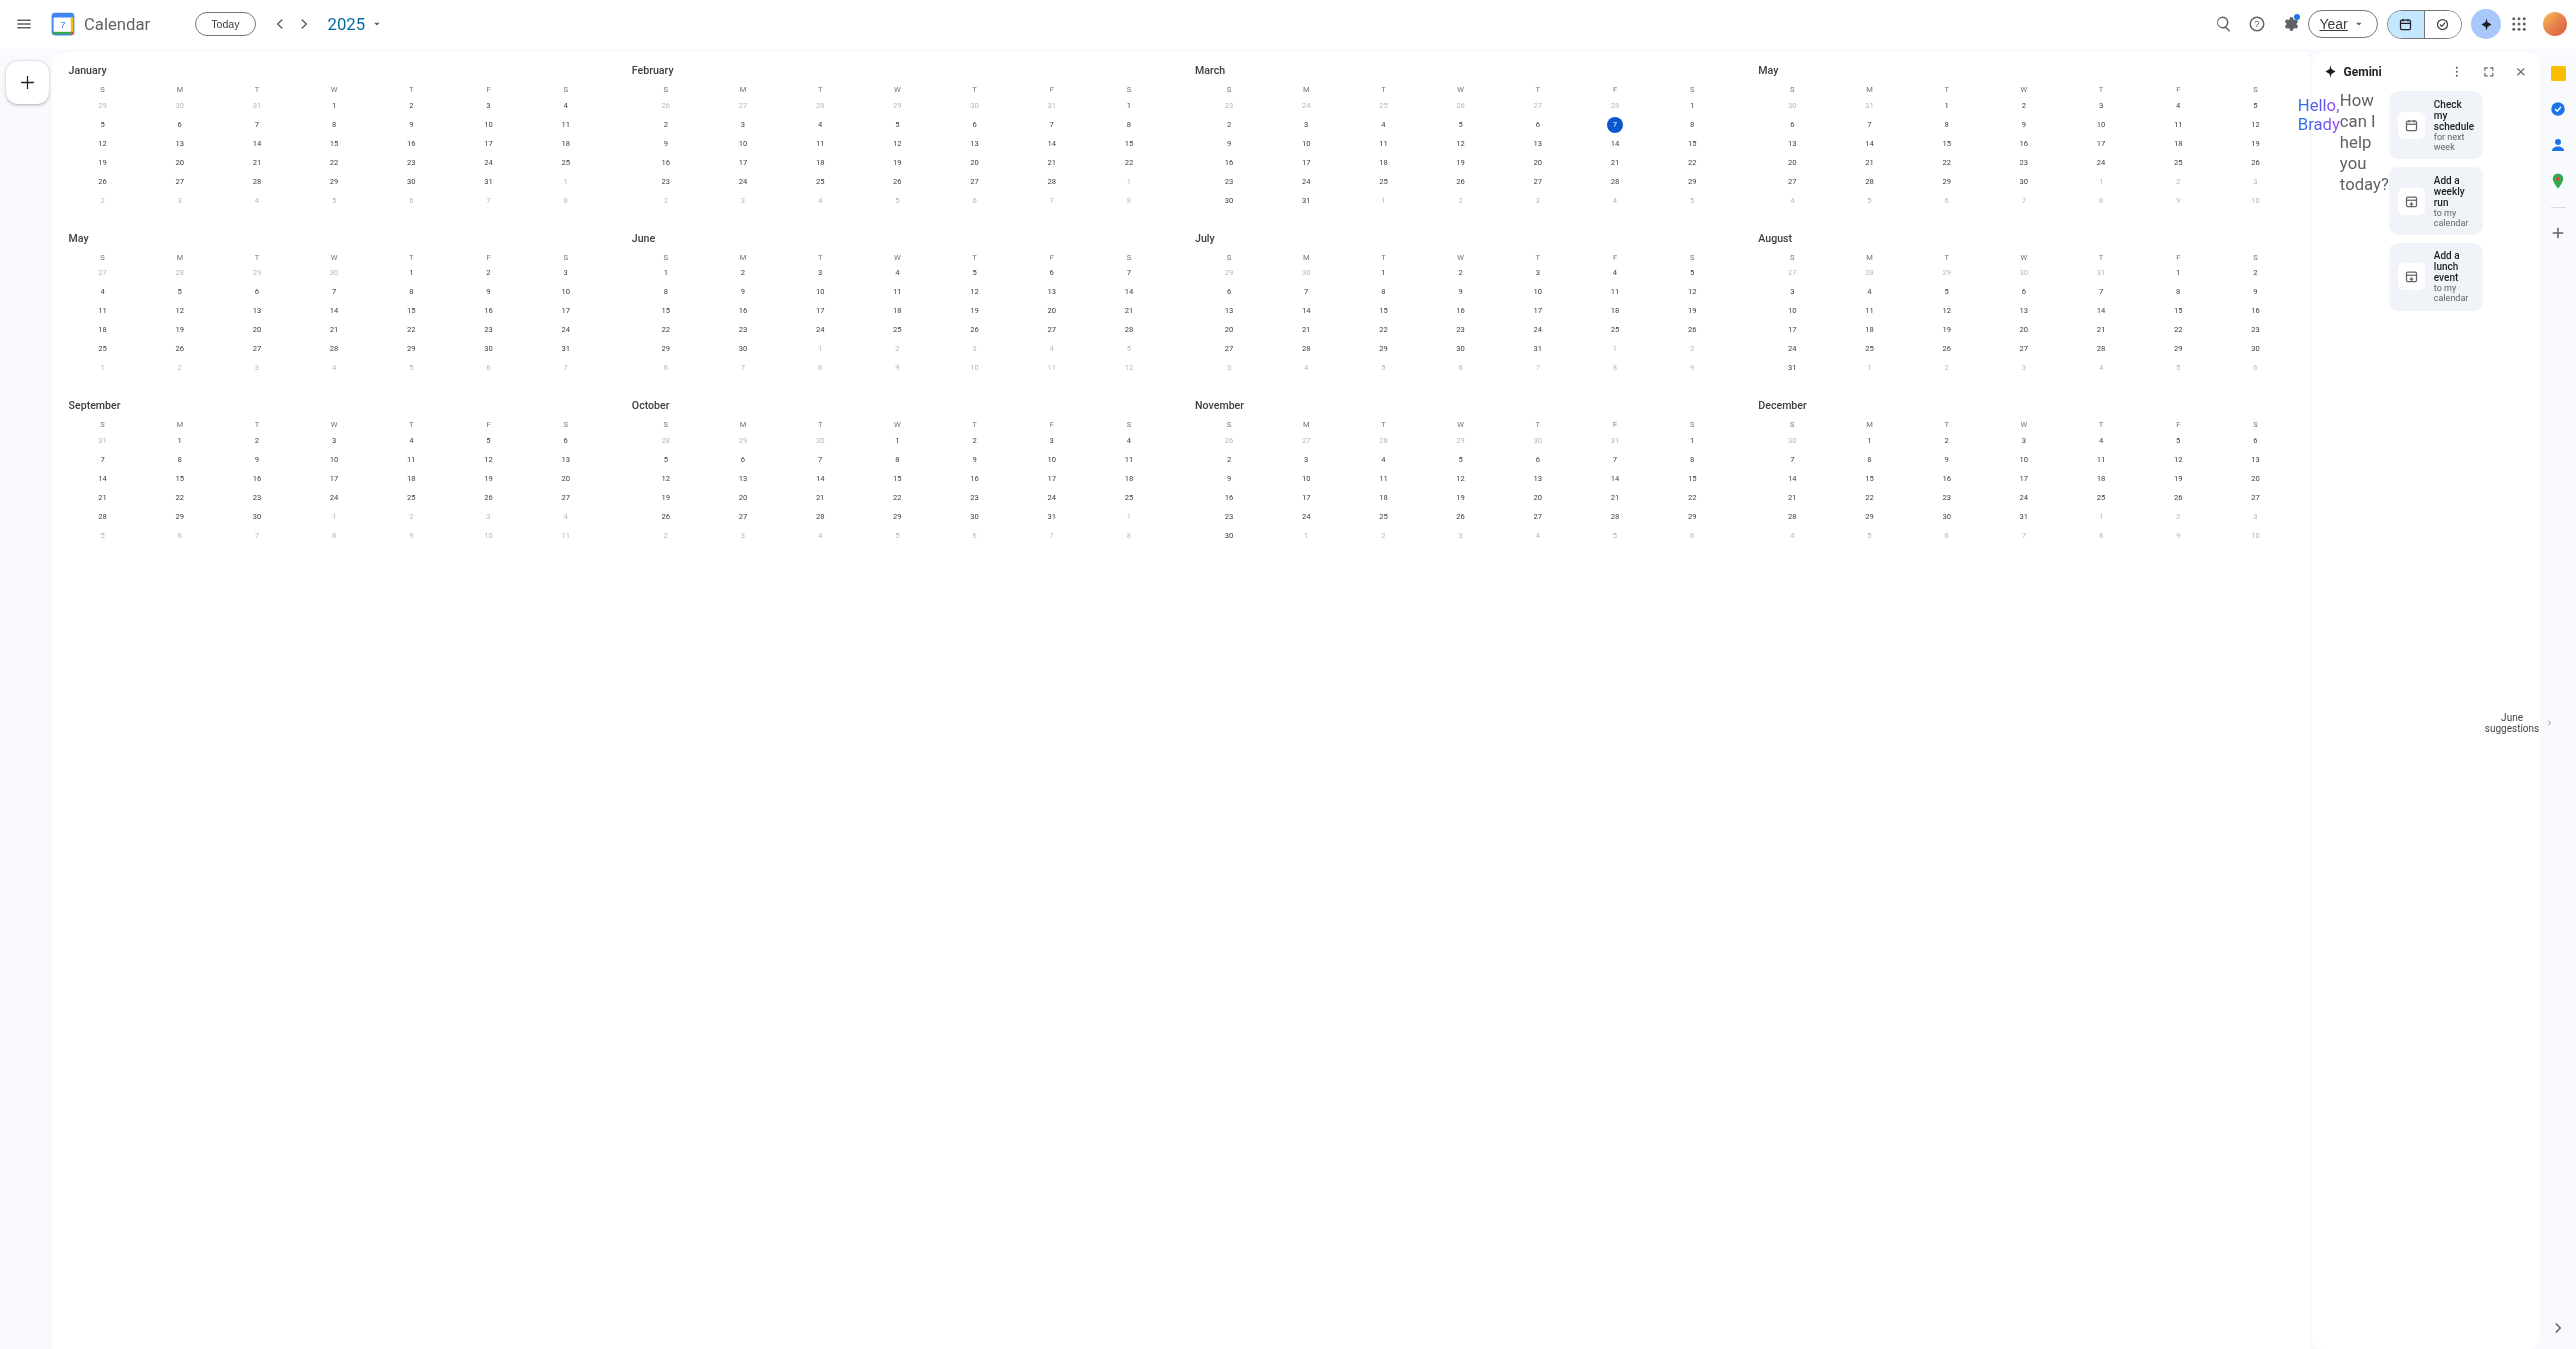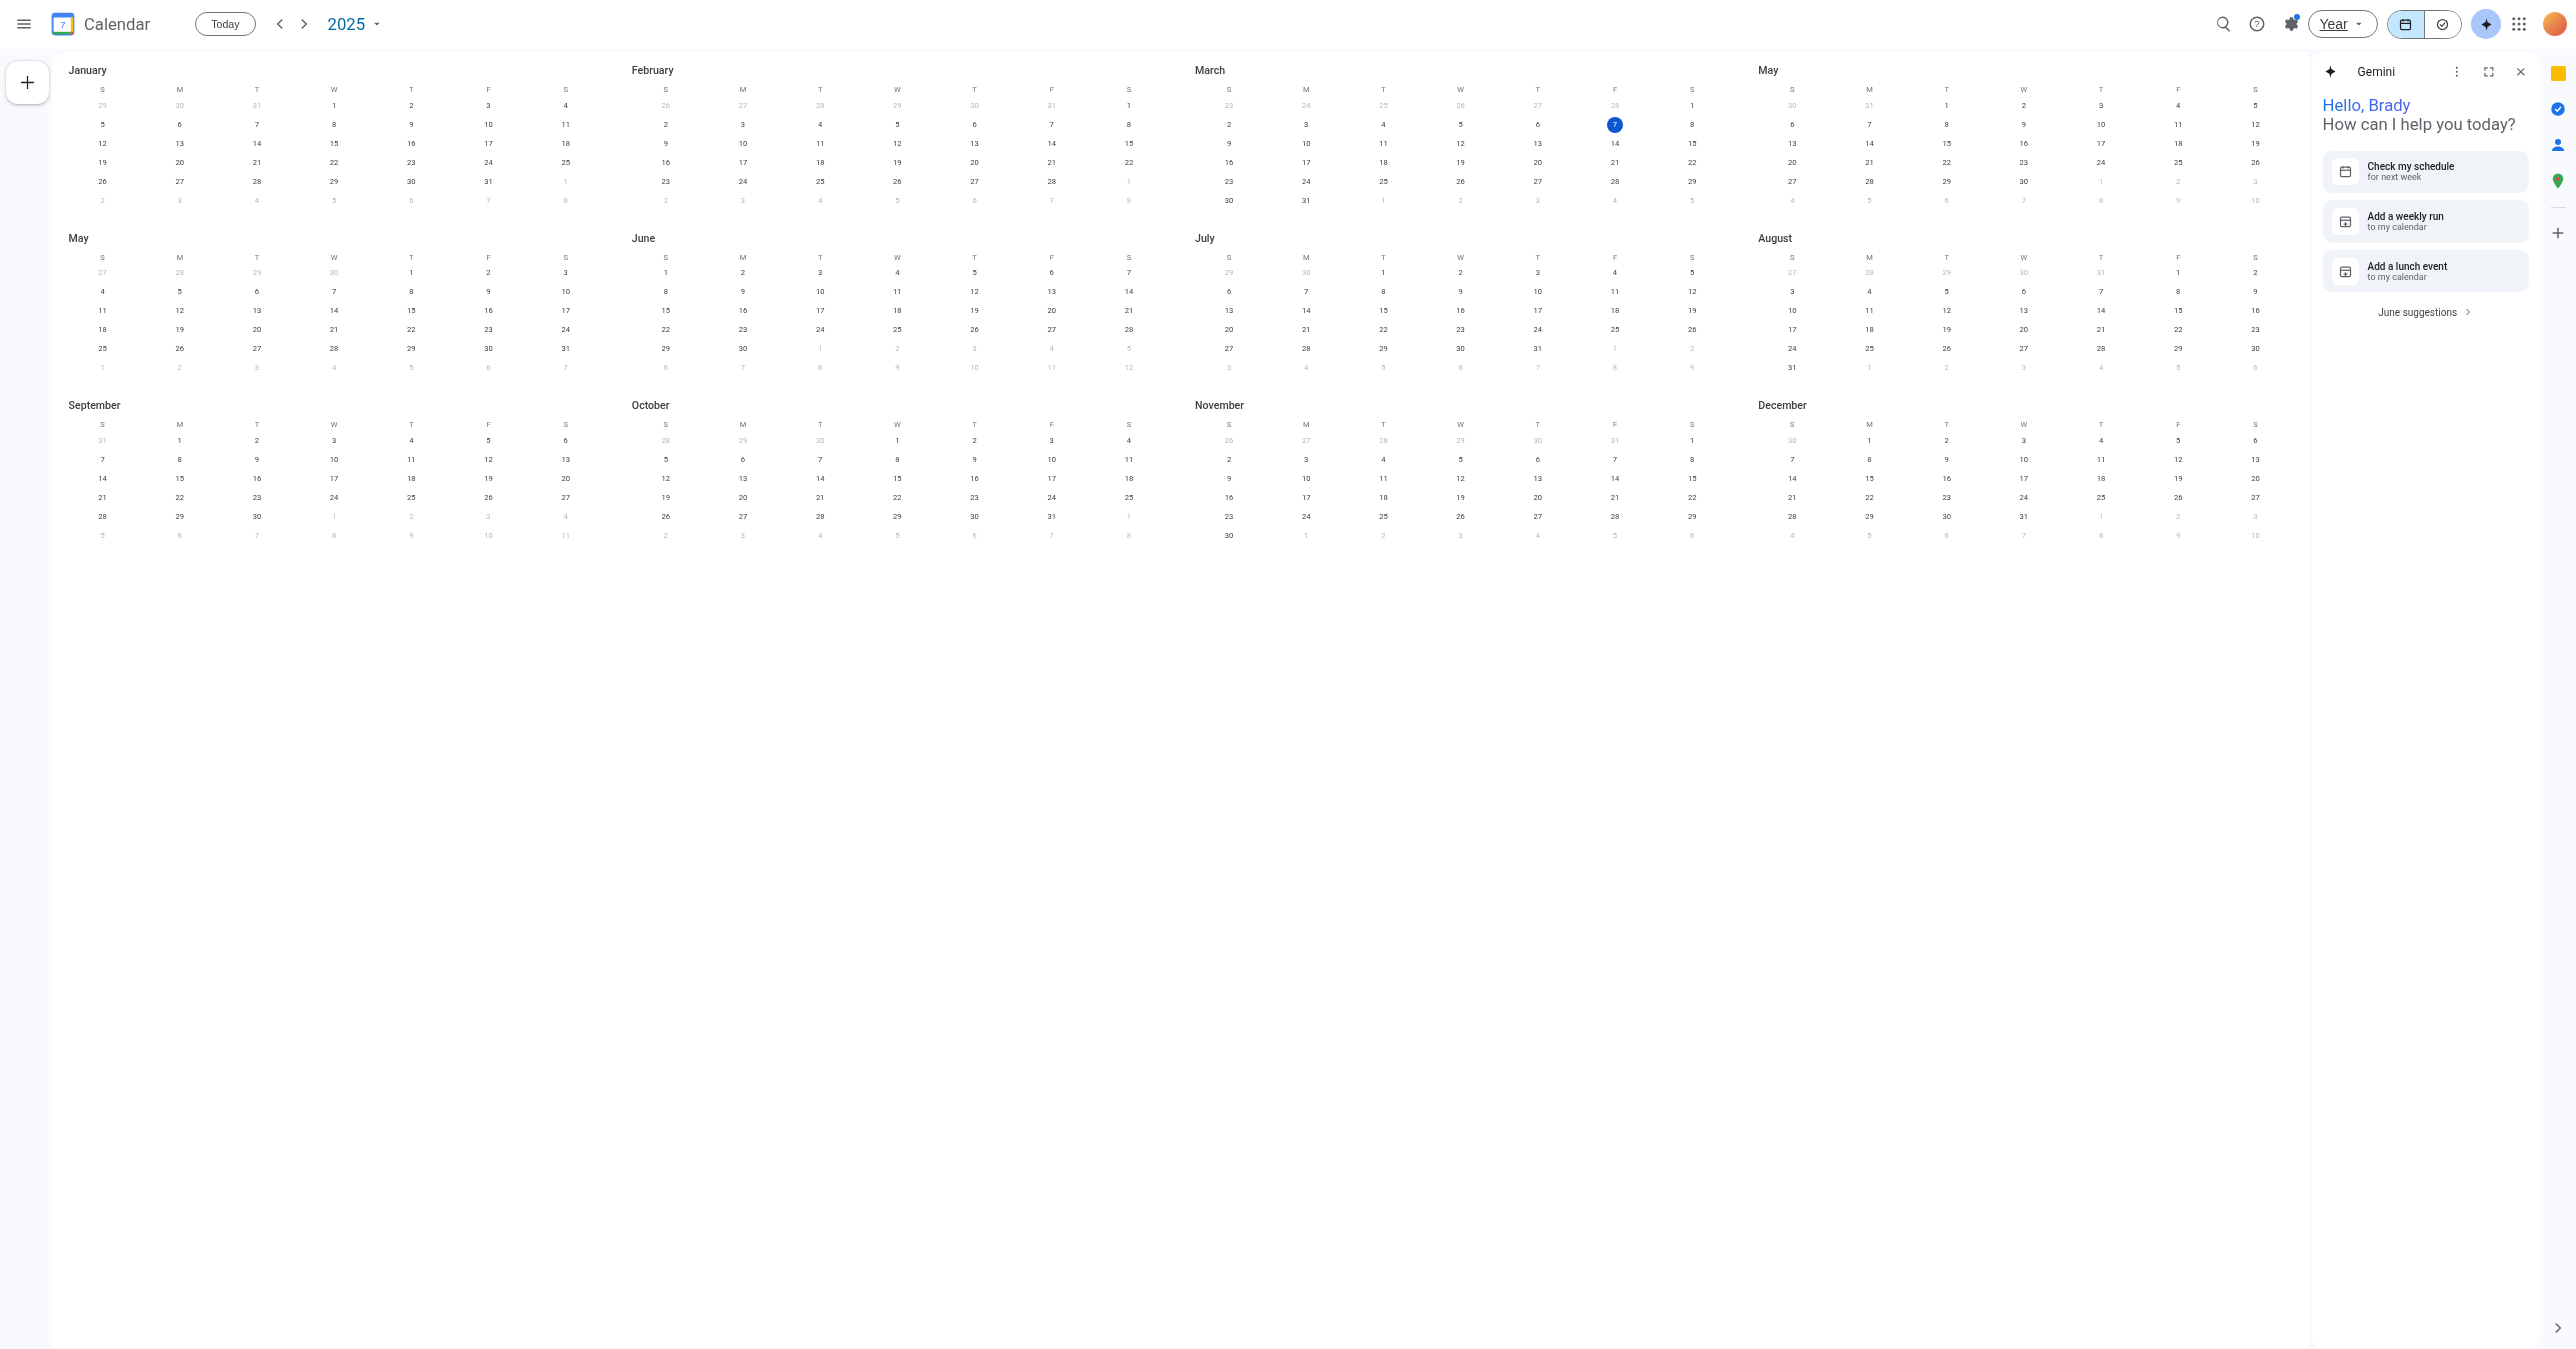--- a/index.html
+++ b/index.html
@@ -47,25 +47,25 @@
 .mini-row { display: grid; grid-template-columns: repeat(7, 1fr); }
 .mini-head { font-size: 7.6px; color: #70757a; text-align: center; padding: 2.3px 0; font-weight:400;}
 .mini-cell { font-size: 7.6px; color: #3c4043; text-align: center; padding: 0; height: 19px; display: flex; align-items: center; justify-content: center; cursor: pointer; }
 .mini-cell.outside { color: #b4b8bb; }
 .mini-cell span { width: 16.7px; height: 16.7px; line-height: 16.7px; border-radius: 50%; display: inline-block; }
 .mini-cell.today span { background: #0b57d0; color: #fff; }
 
 
 .gemini-panel { width: 228px; border-left: 0; background: #fff; display: flex; flex-direction: column; border-radius: 12px; margin: 0 0 0 1.5px;}
 .gp-head { display: flex; align-items: center; padding: 7.6px 7.6px 3px 10.6px; gap: 7.6px; }
-.gp-head .title { font-size: 12px; font-weight: 400; color: #1f1f1f; flex: 1; display: flex; align-items: center; gap: 20px; }
+.gp-head .title { font-size: 12px; font-weight: 700; color: #1f1f1f; flex: 1; display: flex; align-items: center; gap: 6px; }
 .gp-head .title svg { width:15px; height:15px;}
 .gp-head .icon-btn { width: 24px; height: 24px; }
 .gp-head .icon-btn svg { width: 13.7px; height: 13.7px; }
-.gp-body { padding: 4.6px 10.6px 0; flex: 1; display: flex; flex-direction: column; }
+.gp-body { padding: 4.6px 10.6px 0; flex: 1; display: flex; flex-direction: row; justify-content: center; }
 .hello { font-size: 16.7px; font-weight: 400; background: linear-gradient(90deg,#1a73e8,#a142f4); -webkit-background-clip: text; background-clip:text; color: transparent; margin-top: 4.6px; }
 .sub { font-size: 16.7px; color: #5f6368; line-height: 1.25; margin-bottom: 15px; }
 .sugg { display: flex; align-items: center; gap: 9px; background: #f0f4f9; border-radius: 9px; padding: 7.6px 9px; margin-bottom: 7.6px; cursor: pointer; }
 .sugg-icon { width: 27px; height: 27px; border-radius: 6px; background: #fff; display: flex; align-items: center; justify-content: center; color: #5f6368; flex-shrink:0;}
 .sugg-icon svg { width: 15px; height: 15px; fill: currentColor; }
 .sugg-text .t1 { font-size: 10px; color: #1f1f1f; font-weight: 500; }
 .sugg-text .t2 { font-size: 9px; color: #5f6368; }
 .more-sugg { text-align: center; font-size: 10px; color: #444; padding: 6px 0 0; cursor: pointer; display:flex; align-items:center; justify-content:center; gap:4.6px;}
 .more-sugg svg { width:12px; height:12px; fill:#5f6368;}
 .gp-bottom { padding: 9px 10.6px 9px; }

